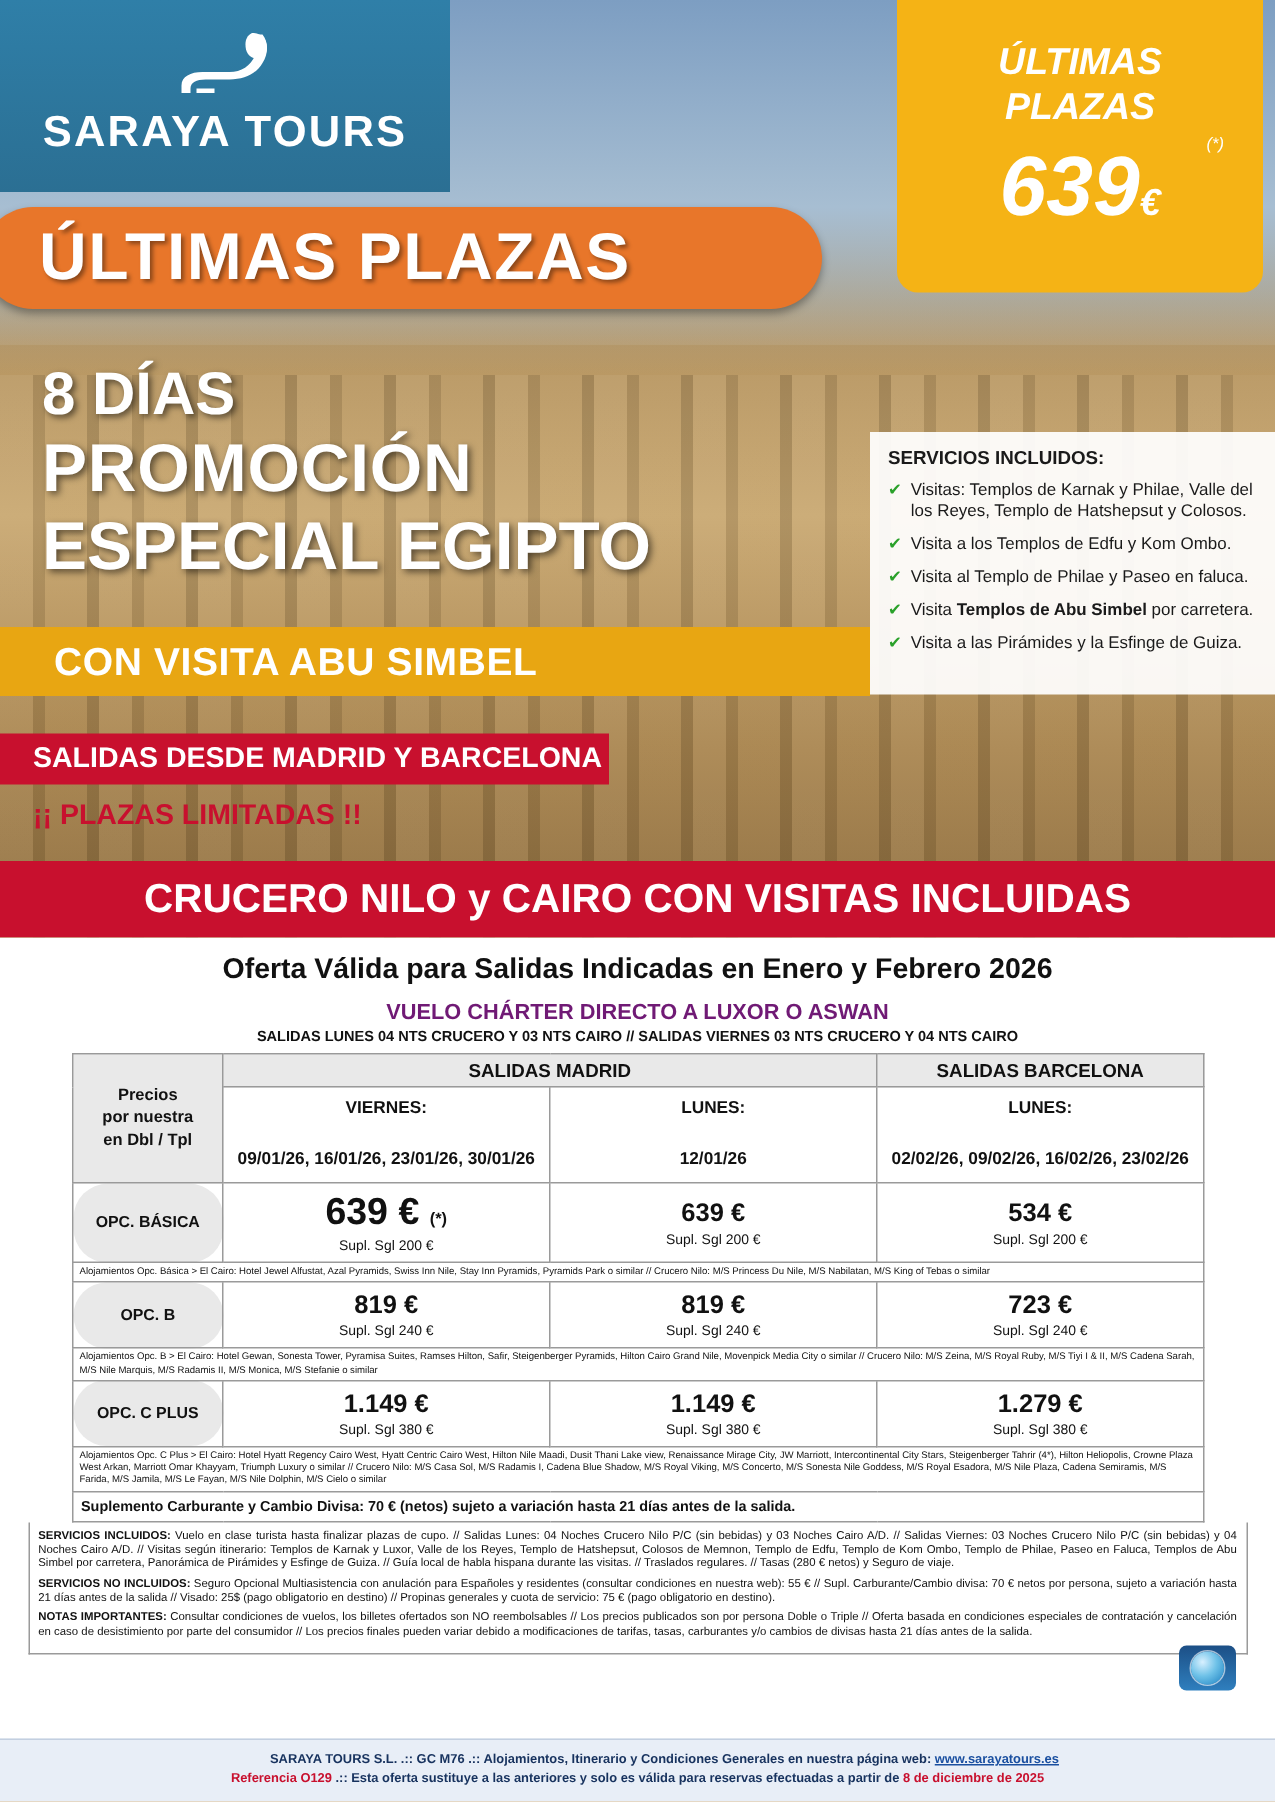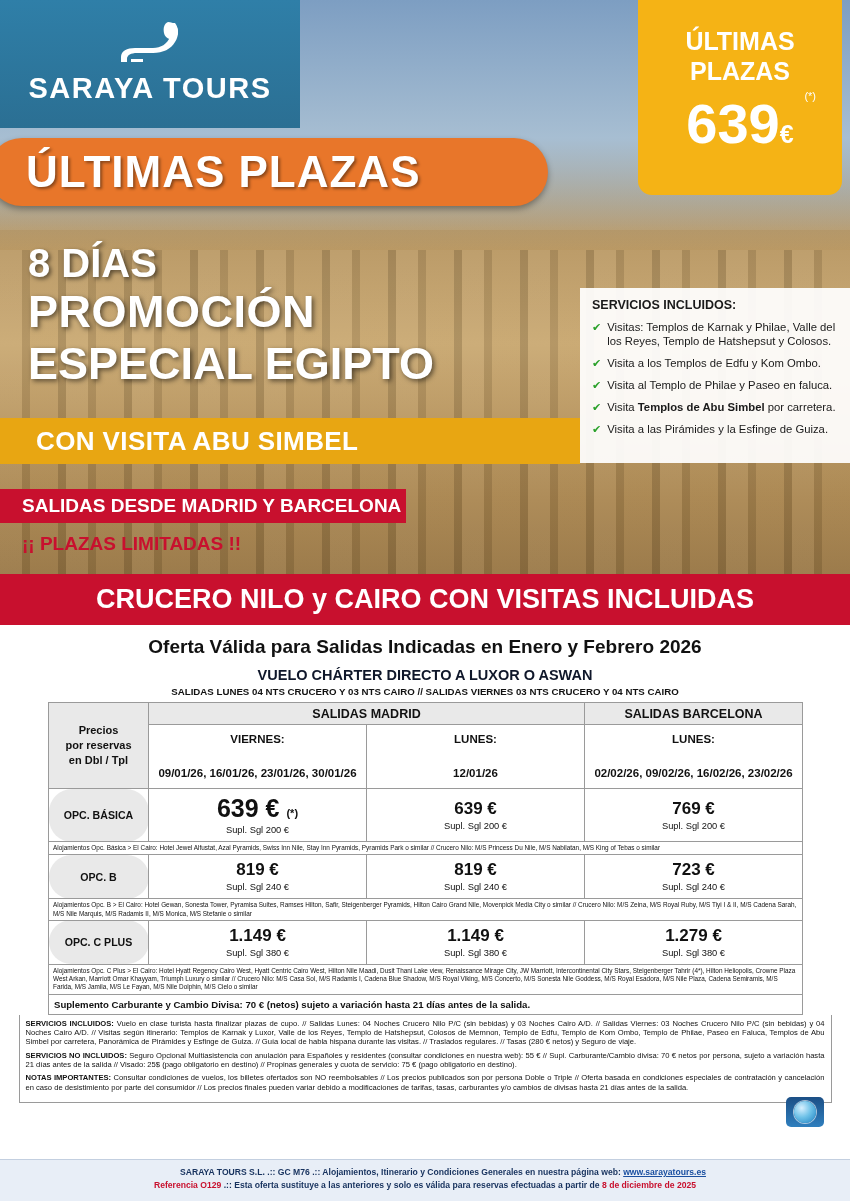--- a/index.html
+++ b/index.html
@@ -62,27 +62,28 @@
     font-size: 29px;
     font-weight: bold;
     letter-spacing: 1.5px;
     margin-top: 4px;
   }
 
   
   .price-badge {
     position: absolute;
     right: 8px; top: 0;
-    width: 204px; height: 195px;
+    width: 244px; height: 195px;
     background: #f5b315;
     border-bottom-left-radius: 14px;
     border-bottom-right-radius: 14px;
     color: #ffffff;
     text-align: center;
     padding-top: 26px;
+    font-style: italic;
   }
   .price-badge .pb-l1, .price-badge .pb-l2 {
     font-size: 25px; font-weight: bold; line-height: 30px;
   }
   .price-badge .pb-star {
     font-size: 11px; text-align: right; padding-right: 26px; margin-top: 4px; color: #ffffff;
   }
   .price-badge .pb-amount {
     font-size: 56px; font-weight: bold; line-height: 52px; margin-top: -4px;
   }
@@ -187,21 +188,21 @@
     font-size: 19px;
     font-weight: bold;
     color: #111;
     padding: 11px 0 9px 0;
   }
 
   
   .sheet { padding: 0 48px; }
 
   .tbl-head1 {
-    text-align: center; font-size: 14.5px; font-weight: bold; color: #0f172a;
+    text-align: center; font-size: 14.5px; font-weight: bold; color: #701a75;
     padding-bottom: 3px;
   }
   .tbl-head2 {
     text-align: center; font-size: 9.7px; font-weight: bold; color: #111;
     padding-bottom: 5px;
   }
 
   table.prices {
     width: 754px;
     border-collapse: collapse;
@@ -407,21 +408,21 @@
     <colgroup>
       <col class="col-a">
         <col class="col-b">
         <col class="col-c">
         <col class="col-d">
     </colgroup>
     <tbody id="tbl-body">
       <tr>
         <td rowspan="2" class="cell-perperson">
           <div>Precios</div>
-          <div>por reservas</div>
+          <div>por nuestra</div>
           <div>en Dbl / Tpl</div>
         </td>
         <td colspan="2" class="hdr-city">SALIDAS MADRID</td>
         <td class="hdr-city">SALIDAS BARCELONA</td>
       </tr>
       <tr>
         <td class="dates">
           <b>VIERNES:</b><br>
           <br>
           <b>09/01/26, 16/01/26, 23/01/26, 30/01/26</b>
@@ -442,21 +443,21 @@
           <td class="opt-label">OPC. BÁSICA</td>
           <td class="price-cell">
             <div class="amt big">639 € <span class="st">(*)</span></div>
             <div class="supl">Supl. Sgl 200 €</div>
           </td>
           <td class="price-cell">
             <div class="amt">639 €</div>
             <div class="supl">Supl. Sgl 200 €</div>
           </td>
           <td class="price-cell">
-            <div class="amt">769 €</div>
+            <div class="amt">534 €</div>
             <div class="supl">Supl. Sgl 200 €</div>
           </td>
         </tr>
         <tr class="note-row">
           <td colspan="4">Alojamientos Opc. Básica &gt; El Cairo: Hotel Jewel Alfustat, Azal Pyramids, Swiss Inn Nile, Stay Inn Pyramids, Pyramids Park o similar // Crucero Nilo: M/S Princess Du Nile, M/S Nabilatan, M/S King of Tebas o similar</td>
         </tr>
         <tr>
           <td class="opt-label">OPC. B</td>
           <td class="price-cell">
             <div class="amt">819 €</div>

